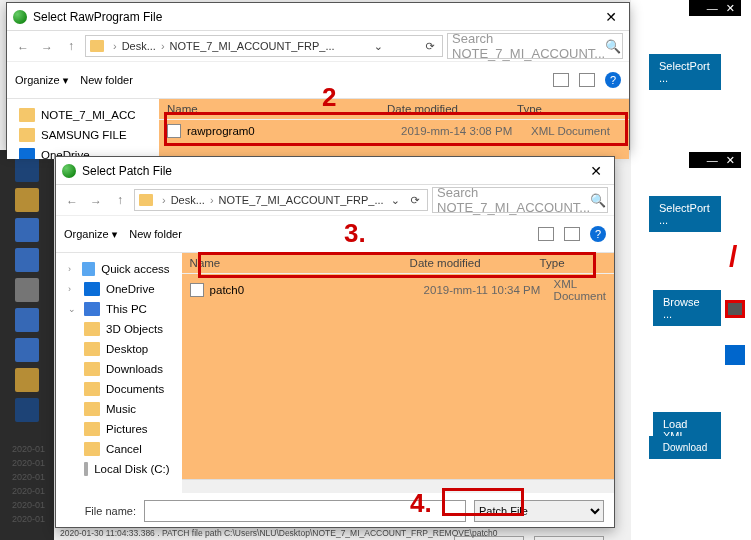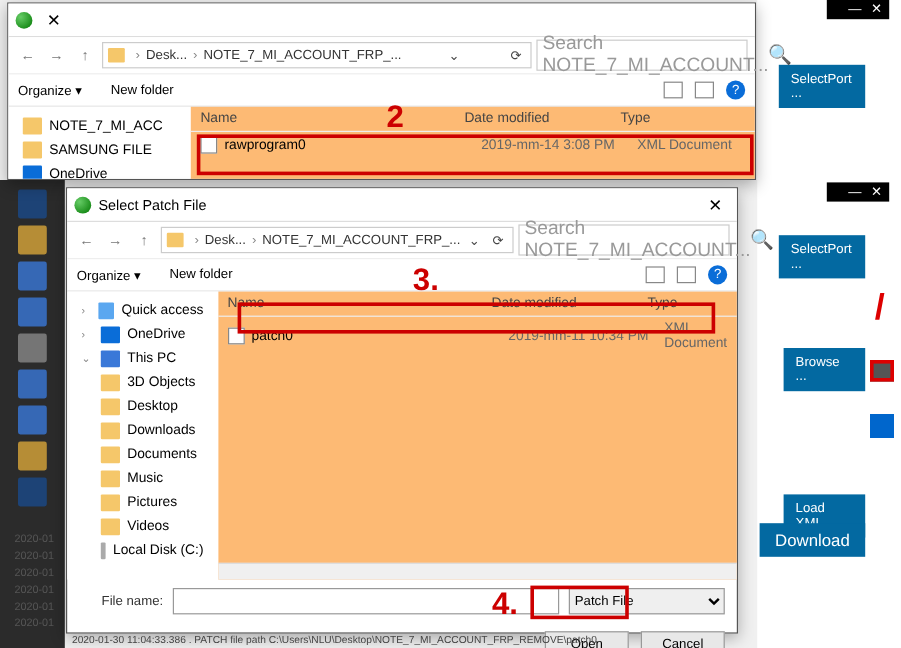--- a/index.html
+++ b/index.html
@@ -7,21 +7,21 @@
 
 
 .app-panel { position: absolute; right: 0; top: 0; width: 120px; height: 540px; background: #fff; }
 .app-top-bar { position: absolute; right: 10px; top: 0; width: 52px; height: 16px; background: #000; display: flex; align-items: center; justify-content: flex-end; gap: 8px; padding: 0 6px; }
 .app-top-bar span { color: #fff; font-size: 11px; line-height: 1; }
 .app-btn { position: absolute; background: #0369a1; color: #fff; font-size: 11px; padding: 6px 10px; width: 72px; text-align: left; }
 .app-btn.port1 { right: 30px; top: 54px; }
 .app-btn.port2 { right: 30px; top: 196px; }
 .app-btn.browse { right: 30px; top: 290px; width: 68px; }
 .app-btn.loadxml { right: 30px; top: 412px; width: 68px; }
-.app-btn.download { right: 30px; top: 436px; width: 88px; font-size: 14px; text-align: center; }
+.app-btn.download { right: 30px; top: 436px; width: 72px; font-size: 10px; text-align: center; }
 .app-top-bar2 { position: absolute; right: 10px; top: 152px; width: 52px; height: 16px; background: #000; display: flex; align-items: center; justify-content: flex-end; gap: 8px; padding: 0 6px; }
 .app-top-bar2 span { color: #fff; font-size: 11px; line-height: 1; }
 
 .red-slash { position: absolute; right: 12px; top: 240px; width: 10px; height: 30px; color: #d00; font-size: 30px; font-weight: bold; }
 .red-sq { position: absolute; right: 6px; top: 300px; width: 20px; height: 18px; border: 3px solid #d00; background: #555; }
 .blue-sq { position: absolute; right: 6px; top: 345px; width: 20px; height: 20px; background: #0066cc; }
 
 
 .taskbar { position: absolute; left: 0; top: 150px; width: 54px; height: 390px; background: #2b2b2b; display: flex; flex-direction: column; align-items: center; padding-top: 8px; gap: 6px; }
 .taskbar .tb-icon { width: 24px; height: 24px; background: #3a78d8; border-radius: 2px; opacity: 0.8; }
@@ -37,24 +37,24 @@
 .dialog .titlebar .app-icon { width: 14px; height: 14px; border-radius: 50%; background: radial-gradient(circle at 30% 30%, #6c6, #070); margin-right: 6px; }
 .dialog .titlebar .title-text { font-size: 12px; flex: 1; }
 .dialog .titlebar .close-x { font-size: 14px; padding: 0 6px; cursor: pointer; }
 
 .navbar { height: 30px; display: flex; align-items: center; padding: 0 6px; gap: 4px; background: #fff; }
 .navbt { width: 20px; height: 20px; display: flex; align-items: center; justify-content: center; color: #777; font-size: 12px; }
 .crumb-box { flex: 1; height: 22px; border: 1px solid #ccc; display: flex; align-items: center; padding: 0 4px; gap: 2px; font-size: 11px; color: #333; overflow: hidden; }
 .crumb-box .folder-ico { width: 14px; height: 12px; background: #f5c76a; border-radius: 1px; margin-right: 4px; }
 .crumb-box .sep { color: #888; padding: 0 3px; }
 .crumb-box .refresh { margin-left: auto; width: 16px; text-align: center; color: #444; }
-.search-box { width: 176px; height: 22px; border: 1px solid #ccc; display: flex; align-items: center; padding: 12px 4px; font-size: 16px; color: #999; }
+.search-box { width: 176px; height: 22px; border: 1px solid #ccc; display: flex; align-items: center; padding: 12px 4px; font-size: 13px; color: #999; }
 .search-box .sico { margin-left: auto; color: #666; }
 
-.toolbar { height: 28px; display: flex; align-items: center; padding: 0 8px; gap: 24px; background: #fff; border-top: 1px solid #eee; border-bottom: 1px solid #e3e3e3; }
+.toolbar { height: 38px; display: flex; align-items: center; padding: 0 8px; gap: 12px; background: #fff; border-top: 1px solid #eee; border-bottom: 1px solid #e3e3e3; }
 .toolbar .org { font-size: 11px; }
 .toolbar .newf { font-size: 11px; }
 .toolbar .rtools { margin-left: auto; display: flex; align-items: center; gap: 10px; }
 .toolbar .rtools .vico { width: 16px; height: 14px; border: 1px solid #888; }
 .toolbar .rtools .help { width: 16px; height: 16px; border-radius: 50%; background: #0a6dd8; color: #fff; font-size: 11px; text-align: center; line-height: 16px; }
 
 .body-split { display: flex; }
 .side-nav { width: 152px; background: #fff; padding: 6px 8px; font-size: 11.5px; }
 .side-nav .item { display: flex; align-items: center; gap: 6px; padding: 3px 4px; white-space: nowrap; }
 .side-nav .item .caret { width: 10px; color: #888; font-size: 9px; }
@@ -138,20 +138,21 @@
   <div>2020-01</div>
   <div>2020-01</div>
   <div>2020-01</div>
   <div>2020-01</div>
   <div>2020-01</div>
 </div>
 
 <div class="dialog d1">
   <div class="titlebar">
     <div class="app-icon"></div>
+    <div class="title-text">Select RawProgram File</div>
     <div class="close-x">✕</div>
   </div>
   <div class="navbar">
     <div class="navbt">←</div>
     <div class="navbt">→</div>
     <div class="navbt">↑</div>
     <div class="crumb-box">
       <div class="folder-ico"></div>
       <span class="sep">›</span>
       <span>Desk...</span>
@@ -274,21 +275,21 @@
       <div class="item child">
           <span class="fico"></span>
           <span>Music</span>
         </div>
       <div class="item child">
           <span class="fico"></span>
           <span>Pictures</span>
         </div>
       <div class="item child">
           <span class="fico"></span>
-          <span>Videos</span>
+          <span>Cancel</span>
         </div>
       <div class="item child">
           <span class="fico disk"></span>
           <span>Local Disk (C:)</span>
         </div>
     </div>
     <div class="file-area">
       <div class="file-head">
         <span class="col-name">Name</span>
         <span class="col-date">Date modified</span>

